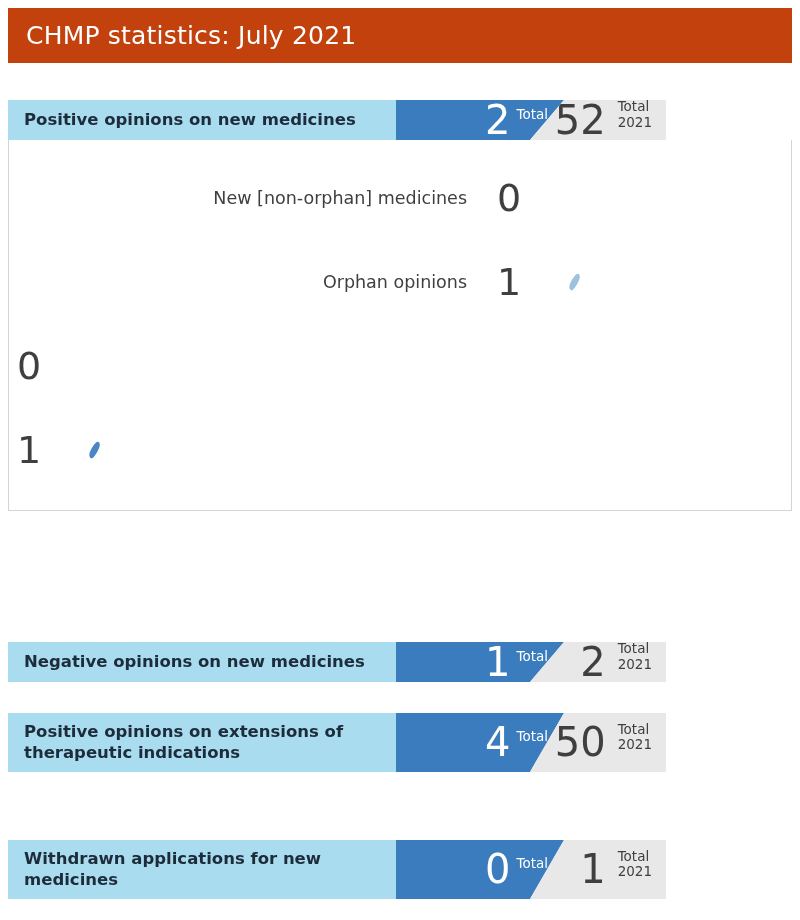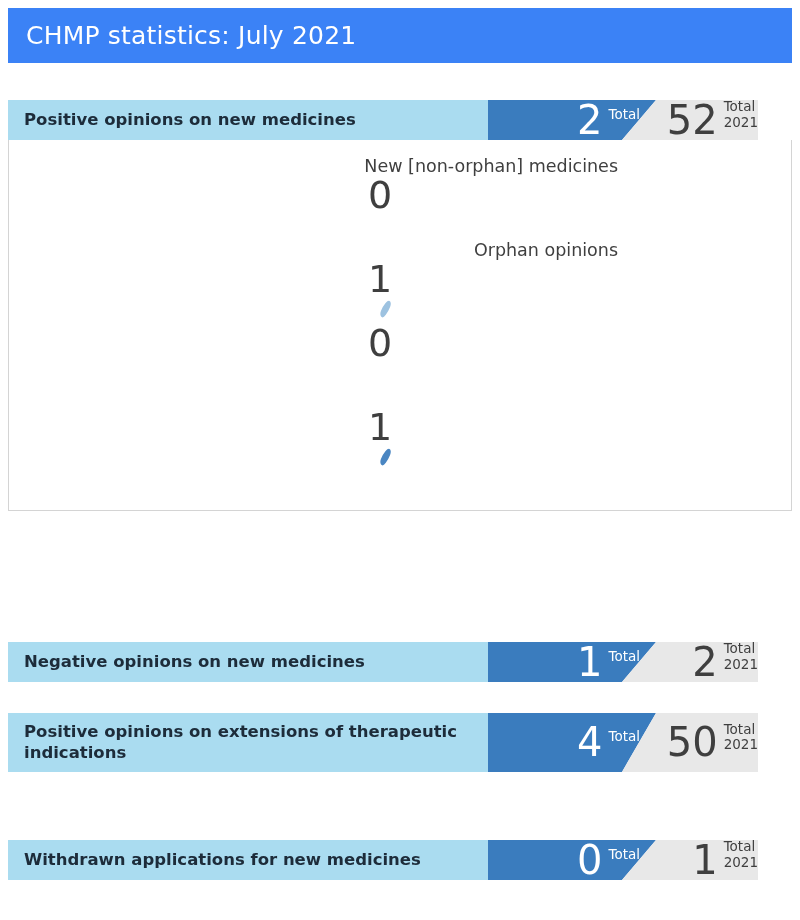--- a/index.html
+++ b/index.html
@@ -13,21 +13,21 @@
     position: relative;
     width: 800px; height: 920px;
     overflow: hidden;
   }
 
   
   .title-bar {
     position: absolute;
     left: 8px; top: 8px;
     width: 784px; height: 55px;
-    background: #3b82f6;
+    background: #c2410c;
     display: flex;
     align-items: center;
   }
   .title-bar .title-text {
     color: #ffffff;
     font-size: 25px;
     font-weight: normal;
     padding-left: 18px;
     letter-spacing: 0.2px;
   }
@@ -42,21 +42,21 @@
   .bar {
     position: relative;
     width: 784px;
     display: flex;
     align-items: stretch;
   }
 
   
   .bar-label {
     background: #aadcf0;
-    width: 480px;
+    width: 388px;
     display: flex;
     align-items: center;
     padding: 8px 14px 8px 16px;
   }
   .bar-label .lbl {
     color: #1d2c3a;
     font-size: 16.5px;
     font-weight: bold;
     line-height: 1.3;
   }
@@ -90,22 +90,24 @@
   }
 
   
   .bar-year {
     position: relative;
     width: 136px;
     background: #e8e8e8;
     display: flex;
     align-items: center;
     justify-content: flex-end;
+    padding-right: 14px;
     margin-left: -34px;
     clip-path: polygon(34px 0, 100% 0, 100% 100%, 0 100%);
+    gap: 6px;
   }
   .bar-year .num {
     color: #3f3f3f;
     font-size: 40px;
     line-height: 1;
   }
   .bar-year .sub {
     color: #3f3f3f;
     font-size: 13.5px;
     line-height: 1.12;
@@ -120,21 +122,20 @@
     width: 784px;
     background: #ffffff;
     border: 1px solid #d4d4d4;
     border-top: none;
     padding: 16px 0 18px 0;
   }
   .detail-row {
     display: flex;
     align-items: center;
     height: 84px;
-    flex-direction: column;
   }
   .detail-label {
     width: 480px;
     text-align: right;
     padding-right: 22px;
     color: #3f3f3f;
     font-size: 17.5px;
   }
   .detail-value {
     width: 80px;

